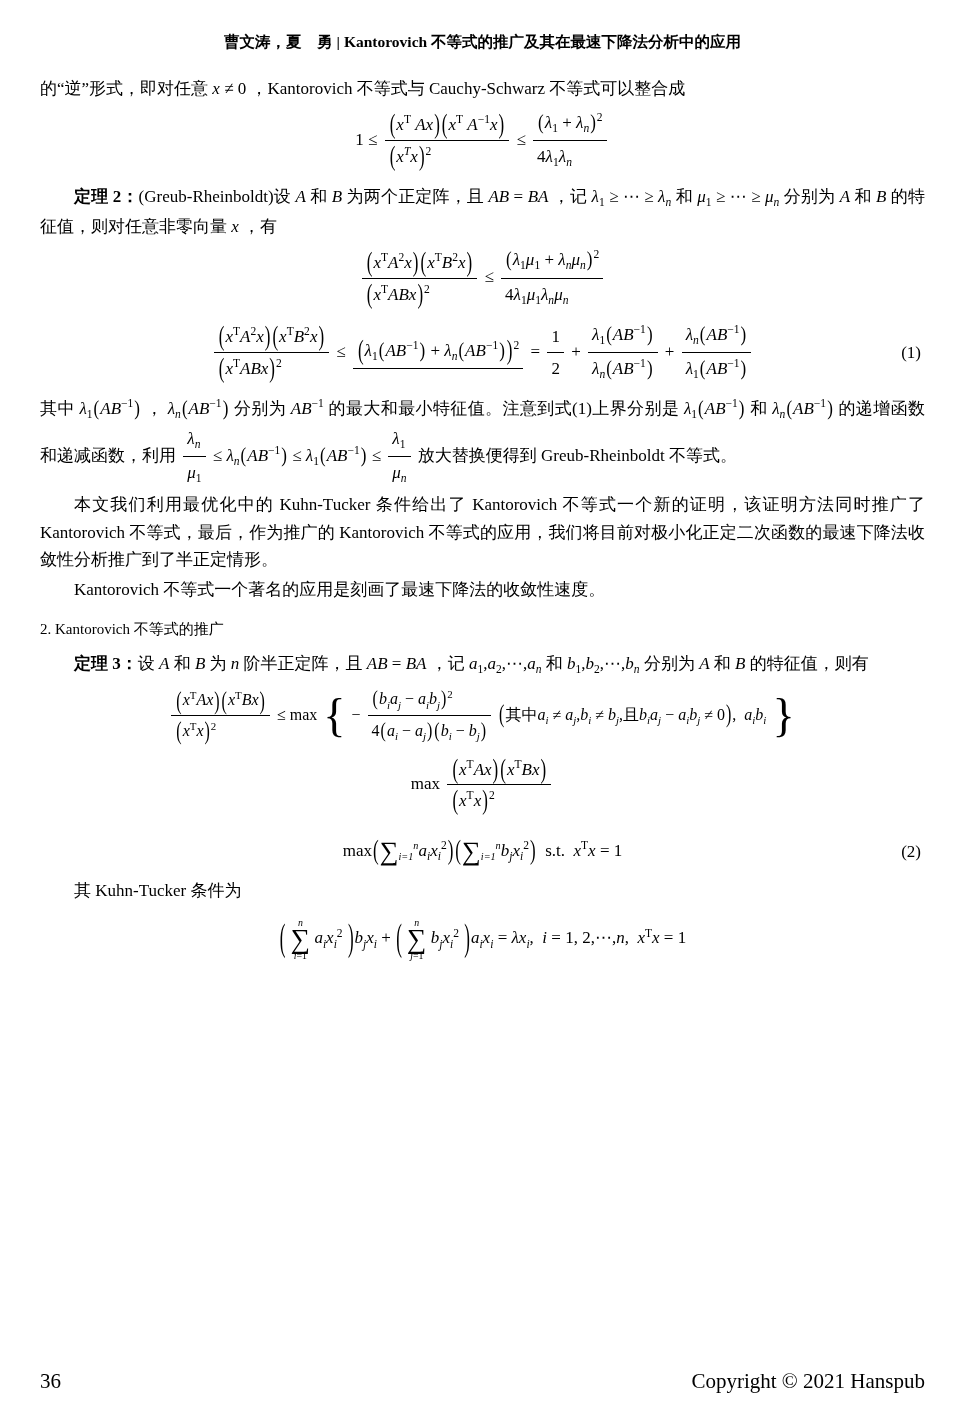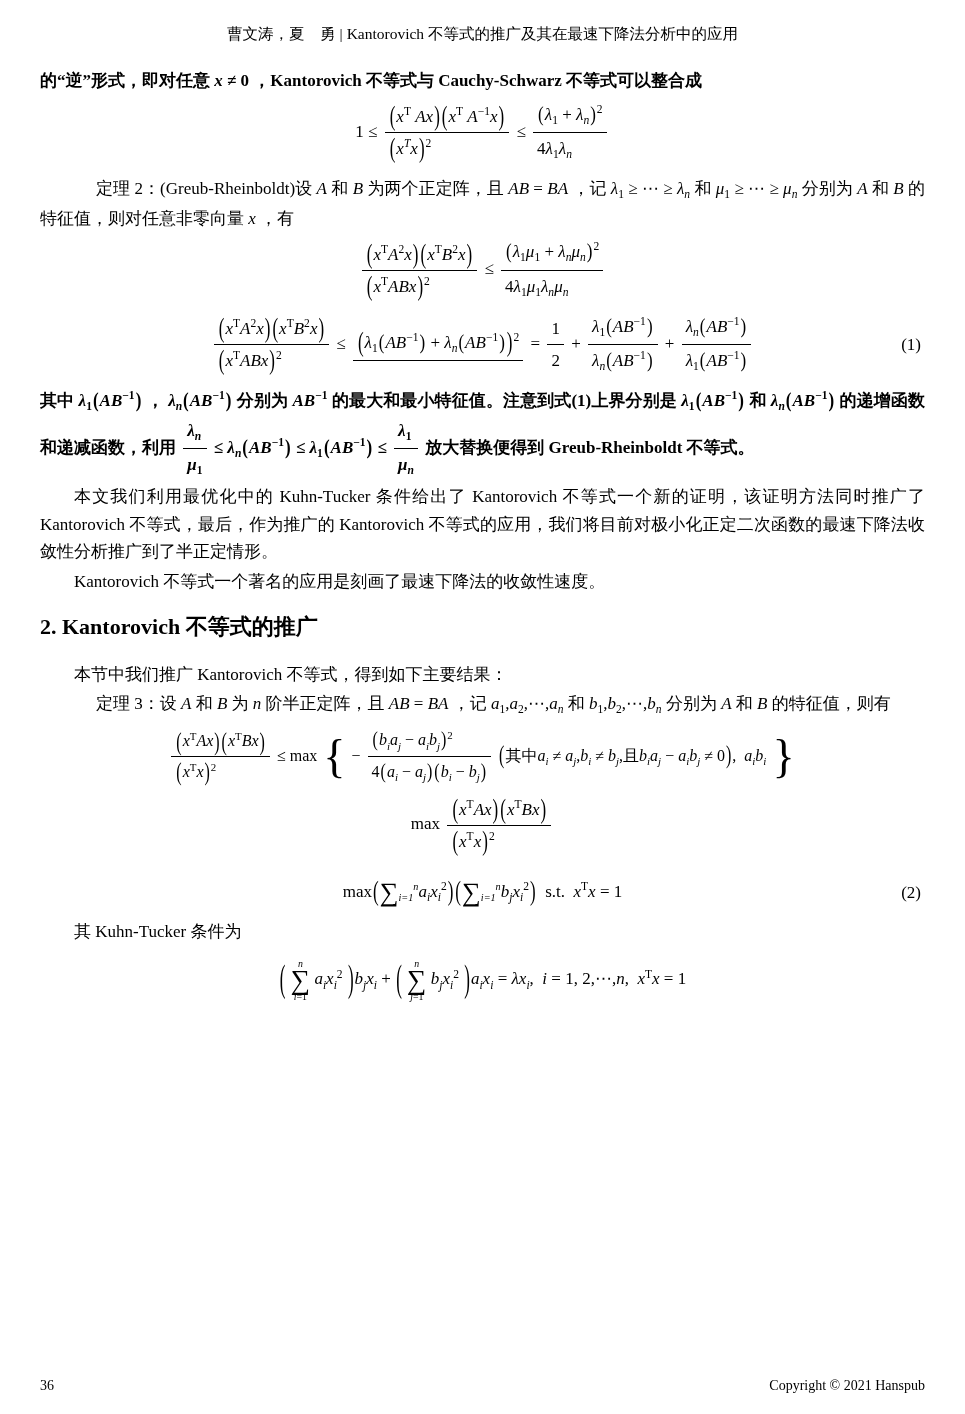--- a/index.html
+++ b/index.html
@@ -19,42 +19,42 @@
     position: relative;
     width: 965px;
     height: 1414px;
     box-sizing: border-box;
     padding: 0 40px;
   }
   
   .running-head {
     text-align: center;
     font-size: 15.5px;
-    padding-top: 24px;
+    padding-top: 32px;
     padding-bottom: 4px;
     white-space: nowrap;
+    font-weight: bold;
   }
   .running-head .sep {
     padding: 0 4px;
   }
   
   .content {
     padding-top: 18px;
     font-size: 17px;
     line-height: 1.62;
     text-align: justify;
   }
   p.para {
     margin: 0 0 2px 0;
     text-indent: 2em;
   }
   p.flush {
     margin: 0 0 2px 0;
     text-indent: 0;
-    font-weight: bold;
   }
   .eq-block {
     text-align: center;
     margin: 6px 0 10px 0;
     position: relative;
   }
   .eq-inner {
     display: inline-block;
     vertical-align: middle;
   }
@@ -120,33 +120,33 @@
   }
   .sum-group {
     display: inline-block;
     vertical-align: middle;
     text-align: center;
   }
   .sum-group .lim-top { display:block; font-size: 0.58em; line-height: 1; }
   .sum-group .lim-bot { display:block; font-size: 0.58em; line-height: 1; }
   .sum-group .sym { display:block; font-size: 1.6em; line-height: 0.85; }
   h2.section {
-    font-size: 22px;
-    font-weight: bold;
-    margin: 14px 0 16px 0;
+    font-size: 15px;
+    font-weight: normal;
+    margin: 14px 0 8px 0;
     text-indent: 0;
   }
-  .bold { font-weight: normal; margin-left: 22px; }
+  .bold { font-weight: bold; }
   
   .footer {
     position: absolute;
     left: 40px;
     right: 40px;
     bottom: 20px;
-    font-size: 14px;
+    font-size: 21px;
     display: flex;
     justify-content: space-between;
     align-items: flex-end;
   }
 </style>
 </head>
 <body>
 
 <div class="page">
 
@@ -233,21 +233,20 @@
     </p>
 
     <p class="para">
       本文我们利用最优化中的 Kuhn-Tucker 条件给出了 Kantorovich 不等式一个新的证明，该证明方法同时推广了 Kantorovich 不等式，最后，作为推广的 Kantorovich 不等式的应用，我们将目前对极小化正定二次函数的最速下降法收敛性分析推广到了半正定情形。
     </p>
 
     <p class="para">Kantorovich 不等式一个著名的应用是刻画了最速下降法的收敛性速度。</p>
 
     <h2 class="section">2. Kantorovich 不等式的推广</h2>
 
-    <p class="para">本节中我们推广 Kantorovich 不等式，得到如下主要结果：</p>
 
     <p class="para">
       <span class="bold">定理 3：</span>设 <span class="it">A</span> 和 <span class="it">B</span> 为 <span class="it">n</span> 阶半正定阵，且 <span class="it">AB</span> = <span class="it">BA</span> ，记 <span class="it">a</span><sub class="up">1</sub>,<span class="it">a</span><sub class="up">2</sub>,⋯,<span class="it">a</span><sub class="it">n</sub> 和 <span class="it">b</span><sub class="up">1</sub>,<span class="it">b</span><sub class="up">2</sub>,⋯,<span class="it">b</span><sub class="it">n</sub> 分别为 <span class="it">A</span> 和 <span class="it">B</span> 的特征值，则有
     </p>
 
     <div class="eq-block">
       <span class="eq-inner" style="font-size:16px;">
         <span class="frac">
           <span class="num"><span class="paren">(</span><span class="it">x</span><sup class="up">T</sup><span class="it">Ax</span><span class="paren">)</span><span class="paren">(</span><span class="it">x</span><sup class="up">T</sup><span class="it">Bx</span><span class="paren">)</span></span>
           <span class="den"><span class="paren">(</span><span class="it">x</span><sup class="up">T</sup><span class="it">x</span><span class="paren">)</span><sup class="up">2</sup></span>

